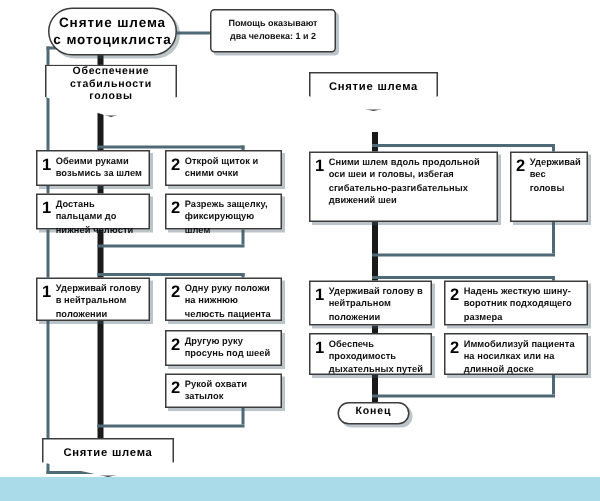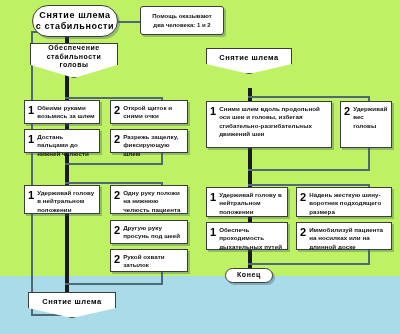--- a/index.html
+++ b/index.html
@@ -4,22 +4,22 @@
 <style>
   html,body{margin:0;padding:0;}
   body{
     width:400px;height:334px;
     background:#a9dbe9;
     font-family:"Liberation Sans","DejaVu Sans",sans-serif;
     overflow:hidden;
   }
   #chart{
     position:relative;
-    width:400px;height:276px;
-    background:#bef264;
+    width:400px;height:318px;
+    background:#ffffff;
   }
 
   
   .spine{position:absolute;background:#1a1a1a;width:4px;}
   .hline{position:absolute;background:#4e6a77;height:2px;}
   .vline{position:absolute;background:#4e6a77;width:2px;}
   .arrow-down{
     position:absolute;width:0;height:0;
     border-left:7px solid transparent;
     border-right:7px solid transparent;
@@ -130,21 +130,21 @@
 
   <div class="hline" style="left:248px;top:184px;width:122px;"></div>
   <div class="vline" style="left:368px;top:184px;height:8px;"></div>
   <div class="hline" style="left:248px;top:263px;width:122px;"></div>
   <div class="vline" style="left:368px;top:250px;height:13px;"></div>
 
   <div class="hline" style="left:65px;top:283px;width:1px;"></div>
 
   <div class="term" style="left:32px;top:5px;width:86px;height:32px;flex-direction:column;">
     <span class="t" style="font-size:9px;">Снятие шлема</span>
-    <span class="t" style="font-size:9px;">с стабильности</span>
+    <span class="t" style="font-size:9px;">с мотоциклиста</span>
   </div>
 
   <div class="note" style="left:140px;top:6px;width:84px;height:29px;">
     <span class="t">Помощь оказывают</span>
     <span class="t">два человека: 1 и 2</span>
   </div>
 
   <div class="banner" style="left:30px;top:43px;width:88px;height:35px;flex-direction:column;">
     <span class="t" style="font-size:7px;">Обеспечение</span>
     <span class="t" style="font-size:7px;">стабильности</span>

